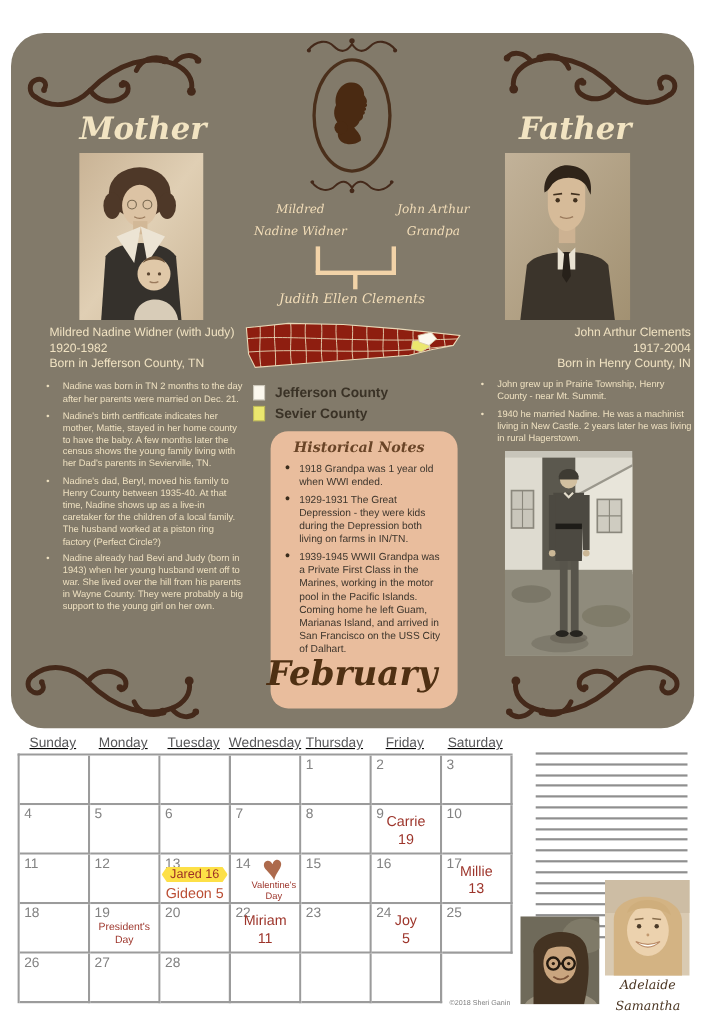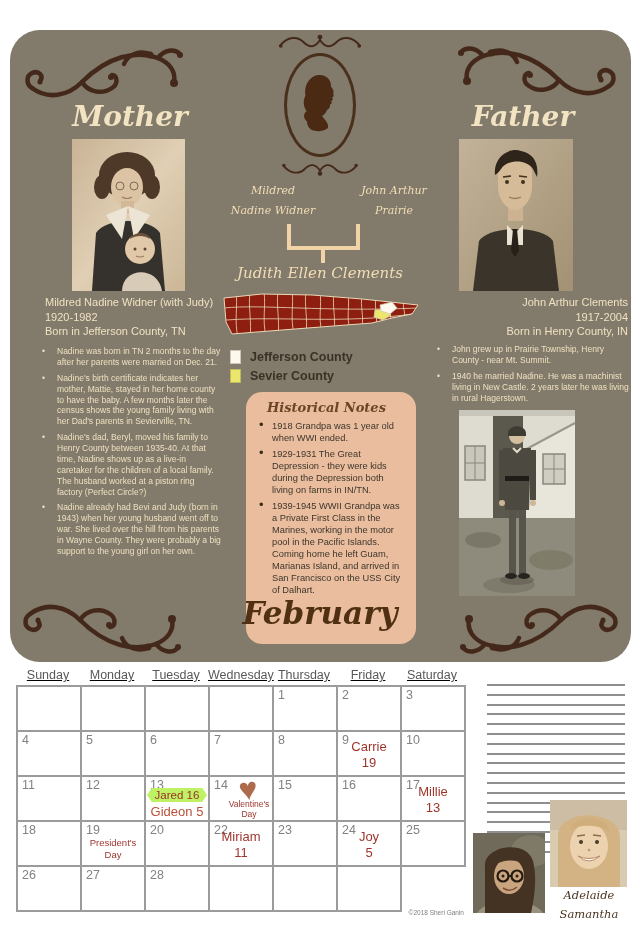--- a/index.html
+++ b/index.html
@@ -31,21 +31,21 @@
 
   
   .parent-name{width:108px;text-align:center;font-size:11px;line-height:20px;color:#f2ddb8;}
   #mother-name{left:219px;top:181px;}
   #father-name{left:340px;top:181px;}
   .bracket{background:#f2d3a8;}
   #br-l{left:287px;top:224px;width:4px;height:24px;}
   #br-r{left:356px;top:224px;width:4px;height:24px;}
   #br-b{left:287px;top:246px;width:73px;height:4px;}
   #br-s{left:321px;top:250px;width:4px;height:13px;}
-  #child-name{left:236px;top:264px;width:168px;text-align:center;font-size:15px;color:#f2ddb8;}
+  #child-name{left:236px;top:264px;width:168px;text-align:center;font-size:12px;color:#f2ddb8;}
 
   
   #mother-photo{left:72px;top:139px;}
   #father-photo{left:459px;top:139px;}
   #uniform-photo{left:459px;top:410px;}
 
   
   .info-header{font-size:11px;line-height:1.32;color:#f0e2c2;}
   #mother-header{left:45px;top:295px;width:186px;}
   #father-header{left:426px;top:295px;width:202px;text-align:right;}
@@ -75,21 +75,21 @@
 
   
   #cal-day-headers{left:16px;top:668px;display:grid;grid-template-columns:repeat(7,64px);text-decoration:underline;}
   .day-head{text-align:center;font-size:12.5px;color:#58585a;}
   #cal-grid{left:16px;top:685px;display:grid;grid-template-columns:repeat(7,64px);grid-auto-rows:45px;
             border-top:2px solid #9b9b9b;border-left:2px solid #9b9b9b;background:#ffffff;}
   .cal-cell{position:relative;border-right:2px solid #9b9b9b;border-bottom:2px solid #9b9b9b;box-sizing:border-box;background:#fff;}
   .cal-num{position:absolute;top:1px;left:4px;font-size:12.5px;color:#828282;}
   .ev-plain{position:absolute;top:7px;left:0;right:0;text-align:center;font-size:13px;line-height:1.2;color:#9d352b;}
   .ev-holiday{position:absolute;top:15px;left:0;right:0;text-align:center;font-size:9.5px;line-height:1.25;color:#9d352b;}
-  .ev-banner{position:absolute;top:11px;left:1px;right:1px;background:#bef264;color:#9d2f26;font-size:11.5px;
+  .ev-banner{position:absolute;top:11px;left:1px;right:1px;background:#fde047;color:#9d2f26;font-size:11.5px;
              text-align:center;padding:1px 0;clip-path:polygon(0 50%,8% 0,92% 0,100% 50%,92% 100%,8% 100%);}
   .ev-extra{position:absolute;bottom:1px;left:0;right:0;text-align:center;font-size:13px;color:#bb4f35;}
   .ev-heart{position:absolute;top:-6px;left:14px;right:0;text-align:center;font-size:32px;line-height:36px;
             color:#ad6a4c;transform:rotate(-6deg);}
   .ev-vday{position:absolute;bottom:1px;left:16px;right:0;text-align:center;font-size:8.5px;color:#9d352b;}
   #copyright{left:340px;top:909px;width:124px;text-align:right;font-size:6.5px;color:#7e7e7e;}
 
   
   #note-lines{left:487px;top:684px;width:138px;}
   .note-line{width:138px;height:2px;background:#8f8f8f;margin-bottom:7.8px;}
@@ -195,21 +195,21 @@
   <circle cx="5" cy="14" r="1.8" fill="#44291a"></circle>
     <circle cx="85" cy="14" r="1.8" fill="#44291a"></circle>
 </svg>
 
 <div id="mother-name" class="abs parent-name script">
   <div>Mildred</div>
   <div>Nadine Widner</div>
 </div>
 <div id="father-name" class="abs parent-name script">
   <div>John Arthur</div>
-  <div>Prairie</div>
+  <div>Grandpa</div>
 </div>
 <div id="br-l" class="abs bracket"></div>
 <div id="br-r" class="abs bracket"></div>
 <div id="br-b" class="abs bracket"></div>
 <div id="br-s" class="abs bracket"></div>
 <div id="child-name" class="abs script">Judith Ellen Clements</div>
 
 <svg id="mother-photo" class="abs" width="113" height="152" viewBox="0 0 113 152">
   <defs>
       <linearGradient id="mg" x1="0" y1="0" x2="1" y2="1">

